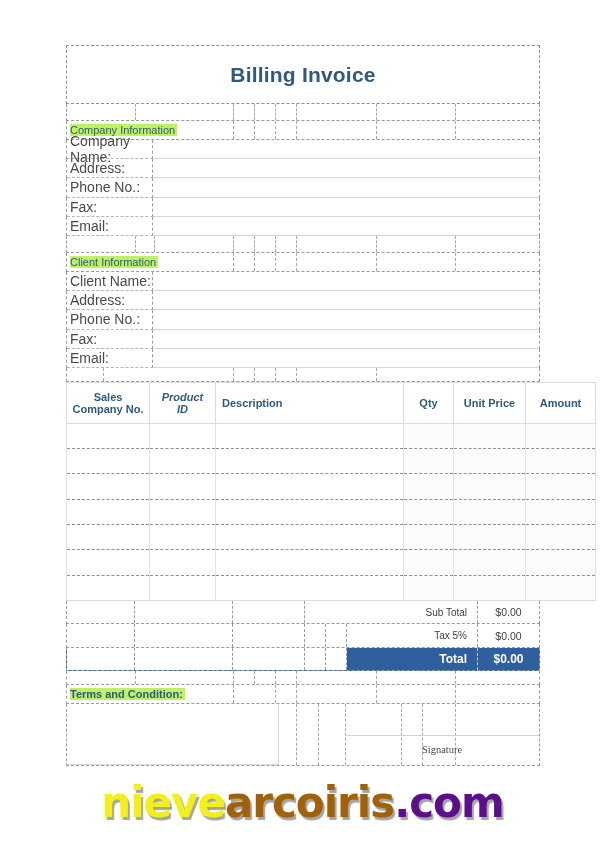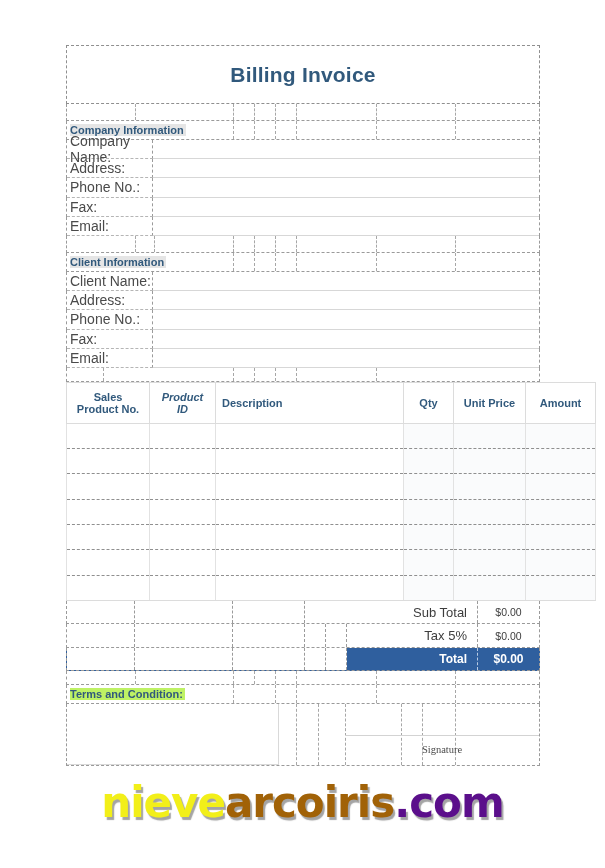--- a/index.html
+++ b/index.html
@@ -64,24 +64,24 @@
     border-left: 1px dashed #9a9a9a;
     border-right: 1px dashed #9a9a9a;
     border-bottom: 1px dashed #9a9a9a;
     display: flex;
     align-items: center;
     padding-left: 3px;
   }
   .section-head span {
     color: #31597c;
     font-size: 11px;
-    font-weight: bold;
+    font-weight: normal;
     position: relative;
     z-index: 3;
-    background: #e5e5e5;
+    background: #bef264;
     padding-right: 2px;
   }
 
   
   .field-row {
     height: 19.2px;
     display: flex;
     border-left: 1px dashed #9a9a9a;
     border-right: 1px dashed #9a9a9a;
     box-sizing: border-box;
@@ -155,21 +155,21 @@
   .tp3 { width: 72px; }
   .tp4 { width: 21px; }
   .tp5 { width: 21px; }
   .tot-label {
     flex: 1;
     box-sizing: border-box;
     display: flex;
     align-items: center;
     justify-content: flex-end;
     padding-right: 10px;
-    font-size: 13px;
+    font-size: 10px;
     color: #3d3d3d;
     border-right: 1px dashed #9a9a9a;
   }
   .tot-value {
     width: 61px;
     box-sizing: border-box;
     display: flex;
     align-items: center;
     justify-content: center;
     font-size: 10.5px;
@@ -361,21 +361,21 @@
     <div class="vline" style="left:208px"></div>
     <div class="vline" style="left:229px"></div>
     <div class="vline" style="left:309px"></div>
   </div>
 
   <table id="items-table">
     <thead>
       <tr>
         <th class="col-sales">
           <span>Sales</span><br>
-          <span>Product No.</span>
+          <span>Company No.</span>
         </th>
         <th class="col-pid">
           <span>Product</span><br>
           <span>ID</span>
         </th>
         <th class="col-desc">Description</th>
         <th class="col-qty">Qty</th>
         <th class="col-price">Unit Price</th>
         <th class="col-amount">Amount</th>
       </tr>

